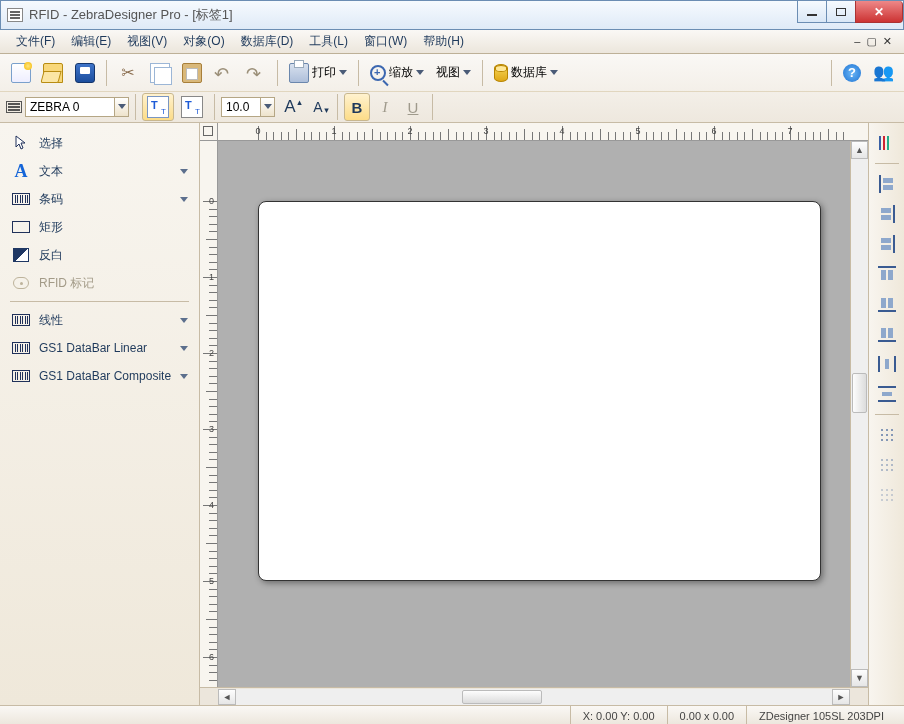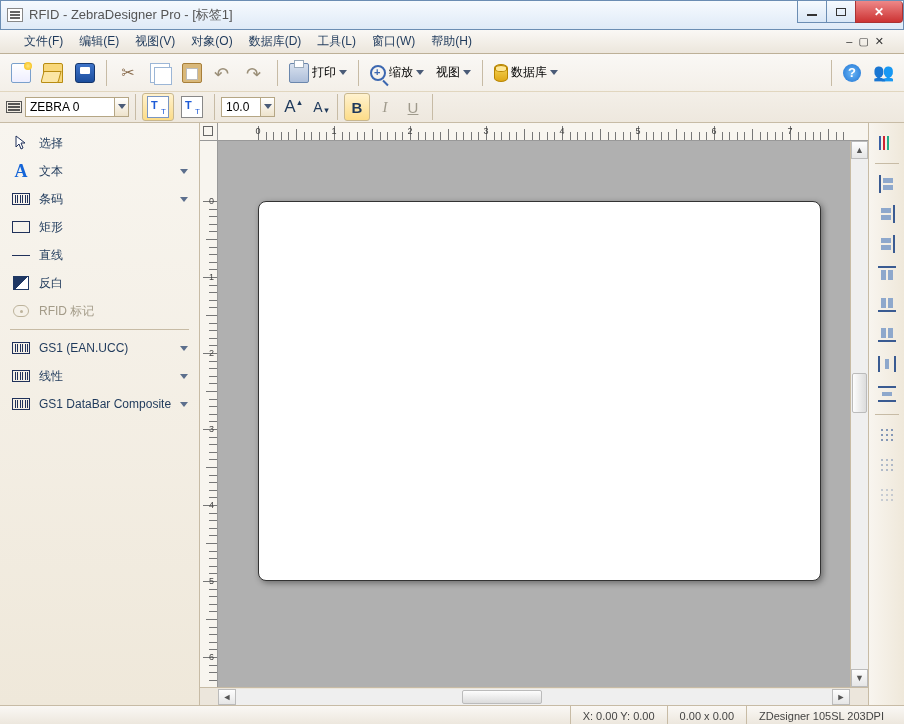--- a/index.html
+++ b/index.html
@@ -8,21 +8,21 @@
 
 .titlebar { height: 30px; background: linear-gradient(#f6fafe, #dfeaf7); border: 1px solid #6b8db3; display: flex; align-items: center; padding-left: 6px; position: relative; }
 .titlebar .appicon { width: 16px; height: 14px; background: #fff; border: 1px solid #888; margin-right: 6px; position: relative; }
 .titlebar .appicon::before { content:""; position:absolute; left:2px; right:2px; top:2px; height:2px; background:#666; box-shadow: 0 3px 0 #666, 0 6px 0 #666; }
 .titlebar .title { color: #555; font-size: 13px; }
 .winbtns { position: absolute; right: 0; top: 0; display: flex; height: 22px; }
 .winbtn { width: 30px; height: 22px; border: 1px solid #6b8db3; border-top: none; display: flex; align-items: center; justify-content: center; background: linear-gradient(#f6fafe,#d9e7f6); margin-left: -1px; }
 .winbtn.close { width: 48px; background: linear-gradient(#e88,#c33); border-color:#a33; color:#fff; font-weight:bold; border-top-right-radius:4px; border-bottom-right-radius:4px;}
 
 
-.menubar { height: 24px; background: linear-gradient(#faf8f5,#ece6dc); border-bottom: 1px solid #bdb097; display: flex; align-items: center; padding: 0 16px; font-size: 12px; color: #1e395b; }
+.menubar { height: 24px; background: linear-gradient(#faf8f5,#ece6dc); border-bottom: 1px solid #bdb097; display: flex; align-items: center; padding: 0 8px; font-size: 12px; color: #1e395b; }
 .menubar .menuitem { padding: 3px 8px; cursor: default; }
 .menubar .spacer { flex: 1; }
 .menubar .mdi { display:flex; gap:6px; padding-right:4px; }
 .menubar .mdi span { font-size:11px; color:#333; cursor:default;}
 
 
 .toolbar-wrap { background: linear-gradient(#faf8f5,#eee8de); border-bottom:1px solid #c7bba5; }
 .toolbar { height: 38px; display: flex; align-items: center; padding: 0 6px; gap: 2px; border-bottom: 1px solid #e1d6bf; }
 .toolbar2 { height: 30px; display: flex; align-items: center; padding: 0 6px; gap: 2px; }
 .tbbtn { min-width: 26px; height: 28px; display: flex; align-items: center; justify-content: center; border: 1px solid transparent; border-radius: 3px; padding: 0 4px; gap:3px; }
@@ -312,49 +312,43 @@
       <span class="expand"></span>
     </div>
     <div class="toolitem">
       <span class="ticon">
           <span class="rect-ico"></span>
         </span>
       <span>矩形</span>
     </div>
     <div class="toolitem">
       <span class="ticon">
-          <span class="line-ico"></span>
-        </span>
-      <span>直线</span>
-    </div>
-    <div class="toolitem">
-      <span class="ticon">
           <span class="invert-ico"></span>
         </span>
       <span>反白</span>
     </div>
     <div class="toolitem disabled">
       <span class="ticon">
           <span class="rfid-ico"></span>
         </span>
       <span>RFID 标记</span>
     </div>
     <div class="tool-sep"></div>
     <div class="toolitem">
       <span class="ticon">
           <span class="barcode-ico"></span>
         </span>
-      <span>GS1 (EAN.UCC)</span>
+      <span>线性</span>
       <span class="expand"></span>
     </div>
     <div class="toolitem">
       <span class="ticon">
           <span class="barcode-ico"></span>
         </span>
-      <span>线性</span>
+      <span>GS1 DataBar Linear</span>
       <span class="expand"></span>
     </div>
     <div class="toolitem">
       <span class="ticon">
           <span class="barcode-ico"></span>
         </span>
       <span>GS1 DataBar Composite</span>
       <span class="expand"></span>
     </div>
   </div>

